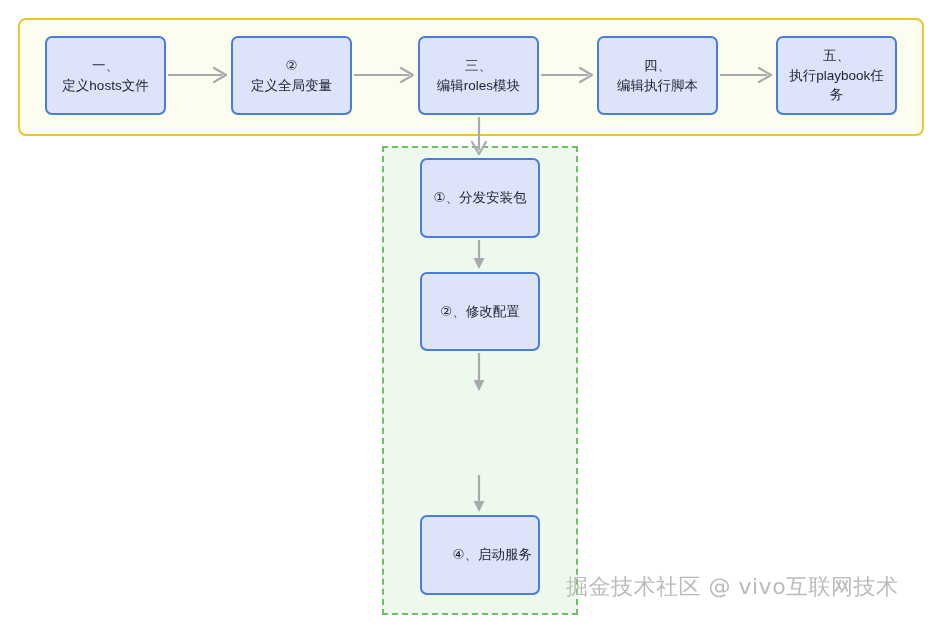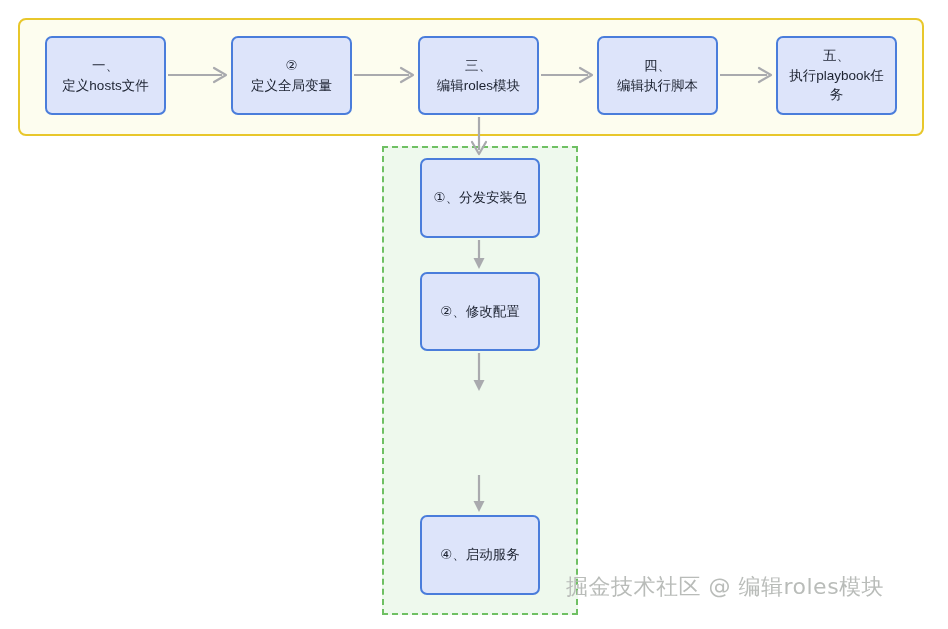--- a/index.html
+++ b/index.html
@@ -74,21 +74,21 @@
   .n2 { left: 231px; width: 121px; }
   .n3 { left: 418px; width: 121px; }
   .n4 { left: 597px; width: 121px; }
   .n5 { left: 776px; width: 121px; }
 
   
   .node-flow { left: 420px; width: 120px; }
   .v1 { top: 158px; height: 80px; }
   .v2 { top: 272px; height: 79px; }
   .v3 { top: 394px; height: 79px; }
-  .v4 { top: 515px; height: 80px; }
+  .v4 { top: 515px; height: 80px; justify-content: flex-end; }
 
   
   #connectors {
     position: absolute;
     left: 0; top: 0;
     width: 948px;
     height: 629px;
     pointer-events: none;
   }
   .conn-line {
@@ -196,15 +196,15 @@
   <div class="node node-flow v2">
     <span class="node-text">②、修改配置</span>
   </div>
   <div class="node node-flow v1">
     <span class="node-text">①、分发安装包</span>
   </div>
   <div class="node node-flow v4">
     <span class="node-text">④、启动服务</span>
   </div>
 
-  <div class="watermark">掘金技术社区 @ 编辑roles模块</div>
+  <div class="watermark">掘金技术社区 @ vivo互联网技术</div>
 
 </div>
 
 </body></html>

